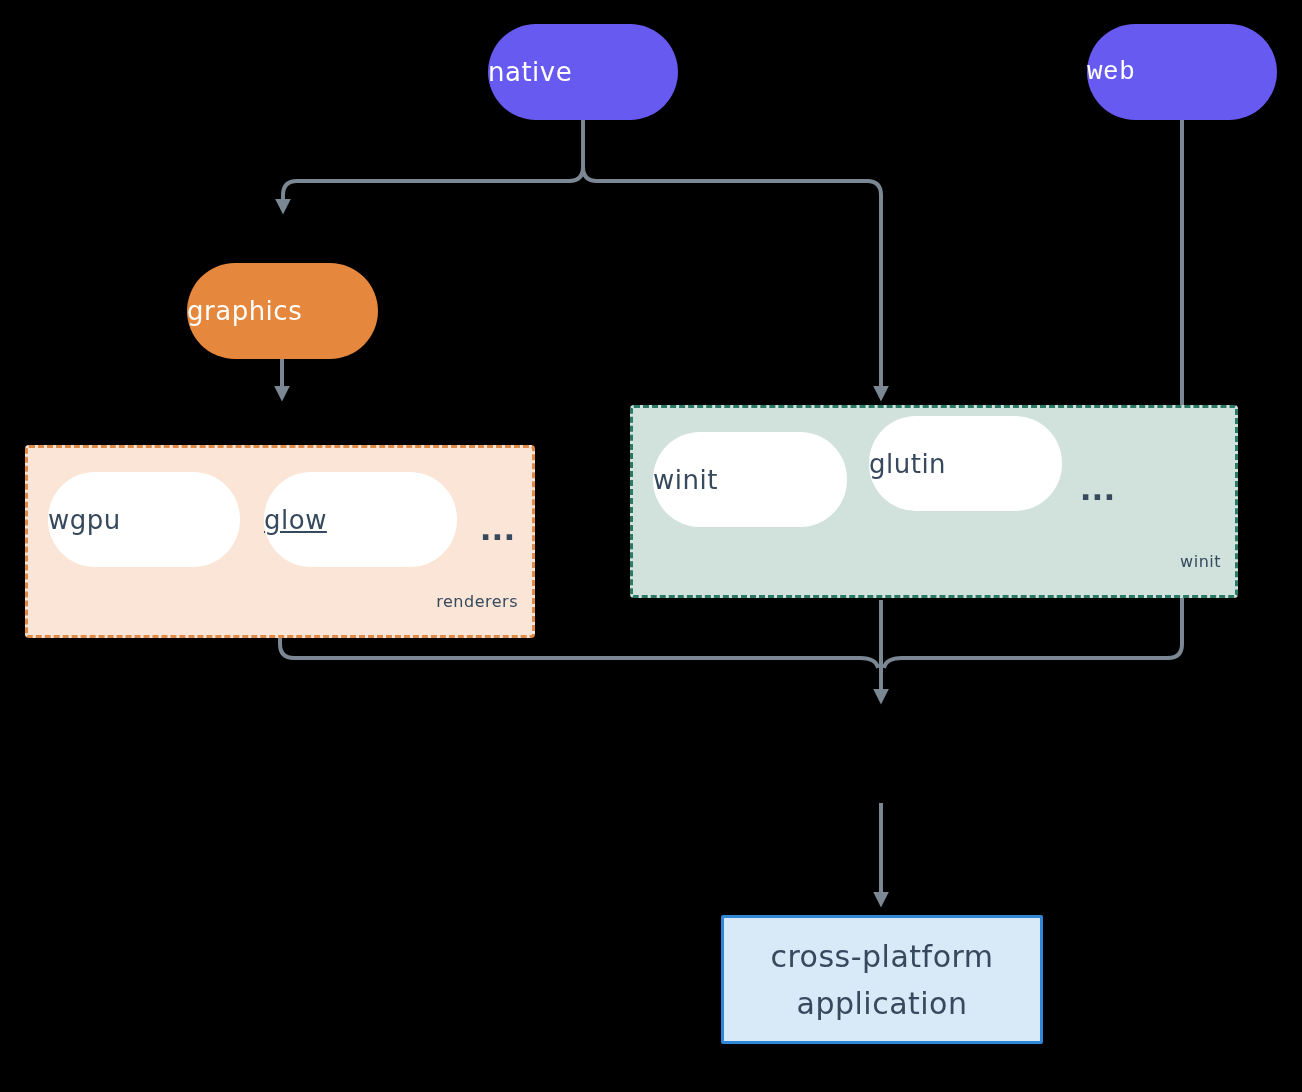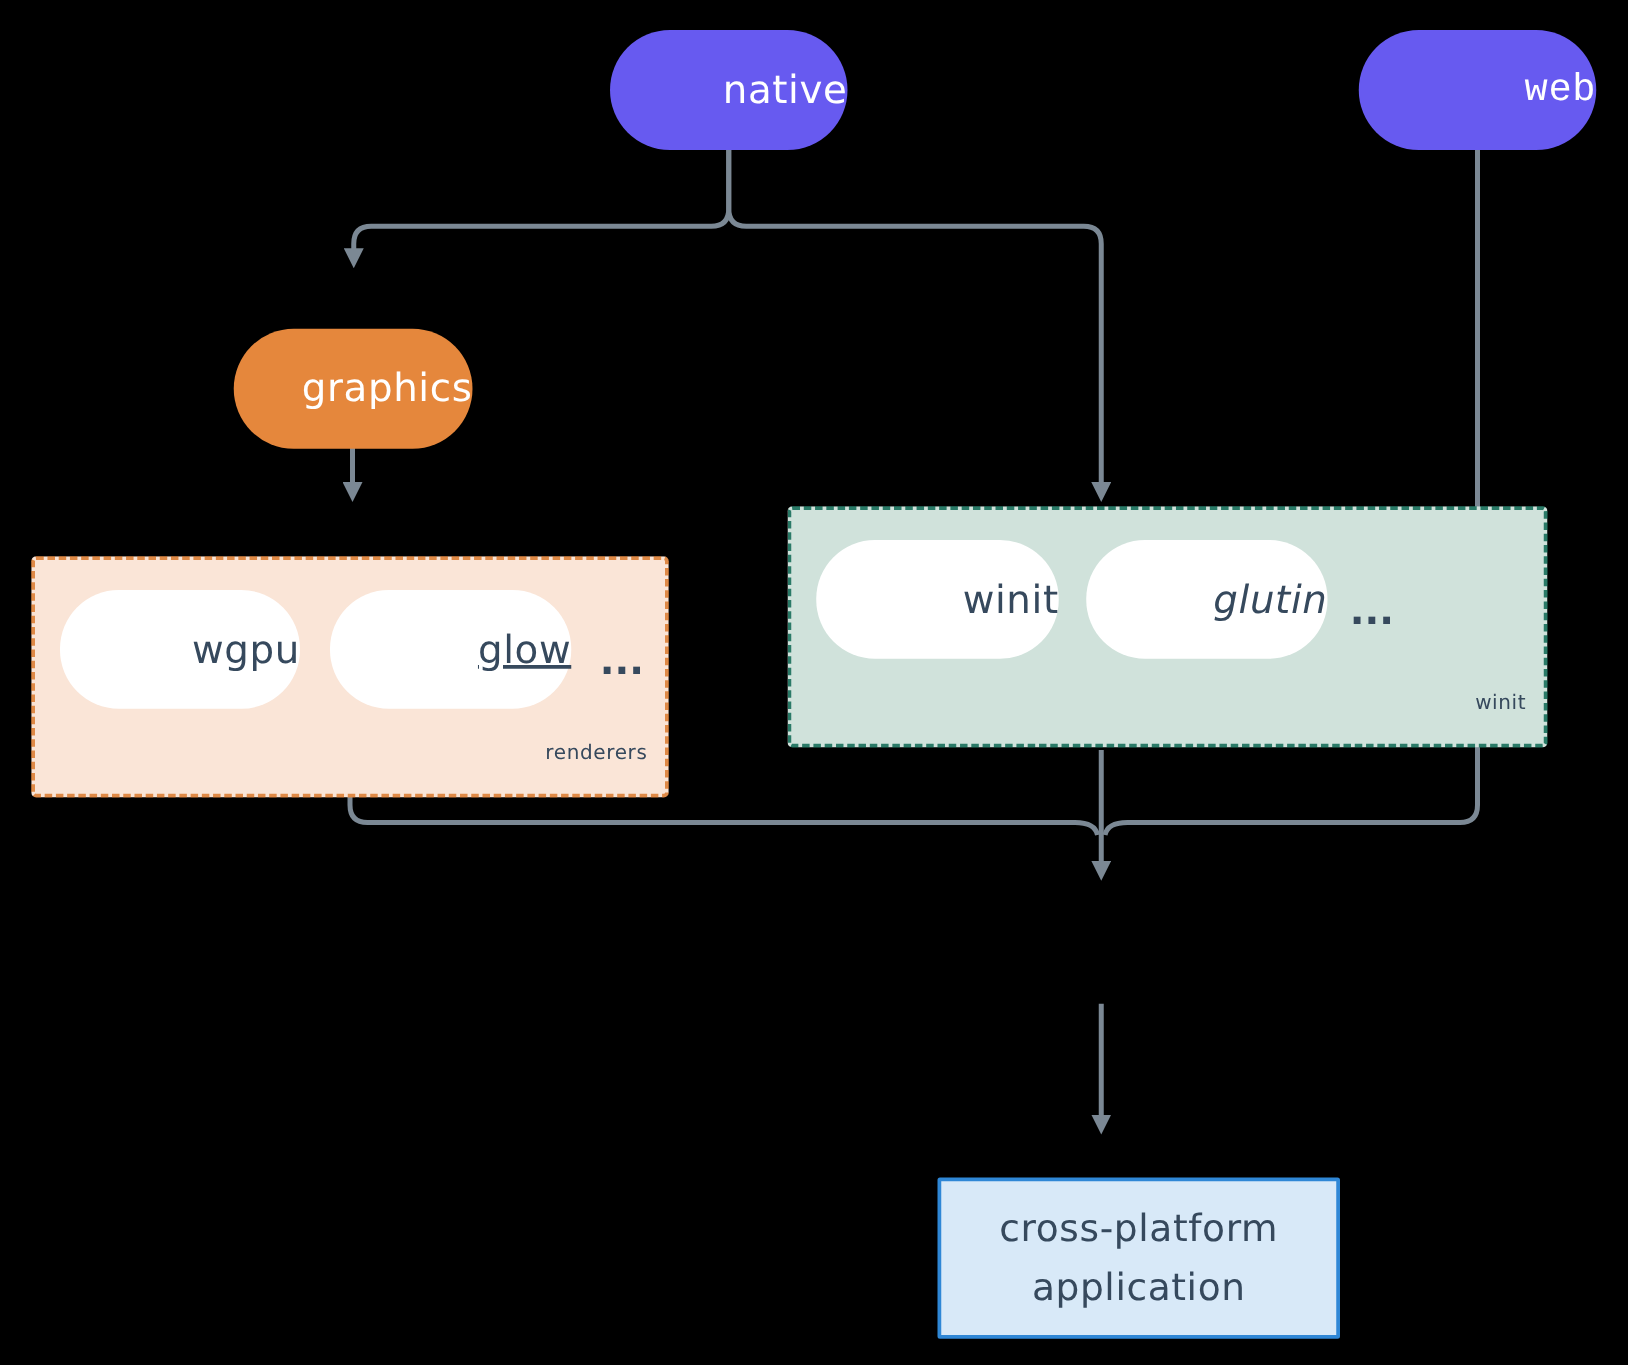--- a/index.html
+++ b/index.html
@@ -20,45 +20,45 @@
   *{margin:0;padding:0;box-sizing:border-box;}
   html,body{width:1302px;height:1092px;background:var(--background);overflow:hidden;}
   body{font-family:"DejaVu Sans","Liberation Sans",sans-serif;}
   .canvas{position:relative;width:1302px;height:1092px;background:var(--background);}
   svg.edges{position:absolute;left:0;top:0;width:1302px;height:1092px;}
   .edge{stroke:var(--edge);stroke-width:4;fill:none;}
   .arrowhead{fill:var(--edge);}
 
   .pill{
     position:absolute;height:96px;border-radius:48px;
-    display:flex;align-items:center;justify-content:flex-end;
-    font-size:31px;letter-spacing:0.5px;color:var(--light-text);
+    display:flex;align-items:center;justify-content:flex-start;
+    font-size:26px;letter-spacing:0.5px;color:var(--light-text);
   }
   .pill.purple{background:var(--purple);}
   .pill.orange{background:var(--orange);}
   .pill.blue{background:var(--blue);}
   .pill.white{background:#ffffff;color:var(--dark-text);height:95px;border-radius:47px;}
 
   .group{position:absolute;width:510px;height:193px;border-radius:4px;}
   .group.renderers{left:25px;top:405px;background:var(--renderers-bg);border:3px dashed var(--renderers-border);margin-top:40px;}
   .group.shells{left:630px;top:405px;width:608px;background:var(--shells-bg);border:3px dashed var(--shells-border);}
   .group .group-label{
     position:absolute;right:14px;bottom:24px;
     font-size:16px;letter-spacing:0.5px;color:var(--dark-text);
   }
   .group .ellipsis{
     position:absolute;top:57px;width:55px;height:48px;
     display:flex;align-items:center;justify-content:center;
     font-size:31px;font-weight:600;color:var(--dark-text);
   }
 
   .app-box{
-    position:absolute;left:721px;top:942px;width:322px;height:129px;
+    position:absolute;left:721px;top:915px;width:322px;height:129px;
     background:var(--app-bg);border:3px solid var(--app-border);border-radius:2px;
-    display:flex;align-items:center;justify-content:center;margin-left:29px;
+    display:flex;align-items:center;justify-content:center;
   }
   .app-box .app-label{
     width:272px;text-align:center;
     font-size:30px;line-height:47px;letter-spacing:0.5px;color:var(--dark-text);
   }
 </style>
 </head>
 <body>
 
 <div class="canvas">
@@ -98,21 +98,21 @@
       <span>glow</span>
     </div>
     <div class="ellipsis" style="left:442px;">...</div>
     <div class="group-label">renderers</div>
   </div>
 
   <div class="group shells">
     <div class="pill white" style="left:20px;top:24px;width:194px;">
       <span>winit</span>
     </div>
-    <div class="pill white" style="left:236px;top:24px;width:193px;font-style:italic;">
+    <div class="pill white" style="left:236px;top:8px;width:193px;">
       <span>glutin</span>
     </div>
     <div class="ellipsis" style="left:437px;">...</div>
     <div class="group-label">winit</div>
   </div>
 
 
   <div class="app-box">
     <div class="app-label">cross-platform application</div>
   </div>

